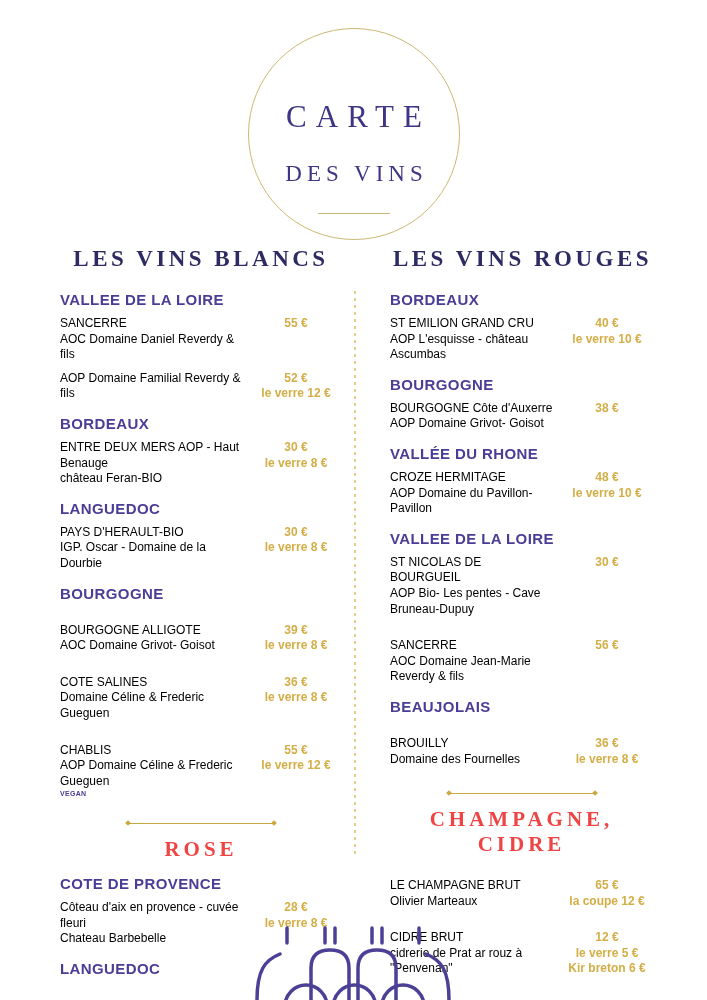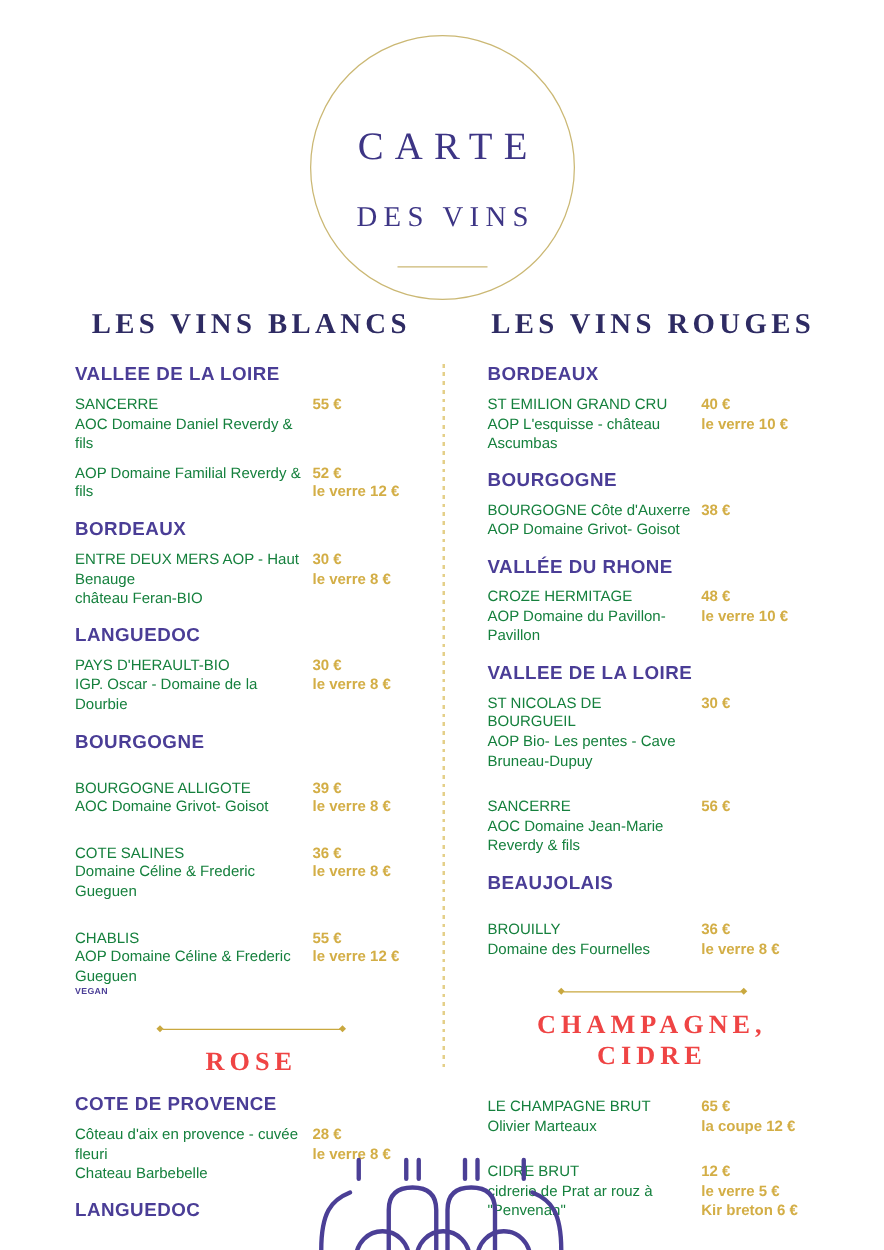--- a/index.html
+++ b/index.html
@@ -46,23 +46,23 @@
   .col.left{left:60px;width:282px;}
   .col.right{left:390px;width:263px;}
 
   .region{
     font-size:15px;font-weight:bold;color:#4a3d96;letter-spacing:.4px;
     margin:13px 0 3px;
   }
   .wine{display:flex;align-items:flex-start;margin:8px 0;}
   .wine.gap{margin-top:21px;}
   .wtext{flex:1;min-width:0;padding-right:8px;}
-  .wline{font-size:12px;line-height:1.3;color:#15803d;}
+  .wline{font-size:12px;line-height:1.3;color:#000000;}
   .wnote{font-size:7px;font-weight:bold;color:#4a3d96;margin-top:1px;letter-spacing:.3px;}
-  .wprice{width:92px;text-align:left;flex:none;}
+  .wprice{width:92px;text-align:center;flex:none;}
   .pline{font-size:12px;font-weight:bold;color:#d3ae46;line-height:1.3;}
 
   .fancy-divider{
     display:flex;align-items:center;width:150px;margin:24px auto 12px;
   }
   .fancy-divider .bar{flex:1;height:1px;background:#c9a83f;}
   .fancy-divider .dia{width:4px;height:4px;background:#c9a83f;transform:rotate(45deg);flex:none;}
 
   .section-title{
     text-align:center;font-family:"Liberation Serif",serif;font-weight:bold;

